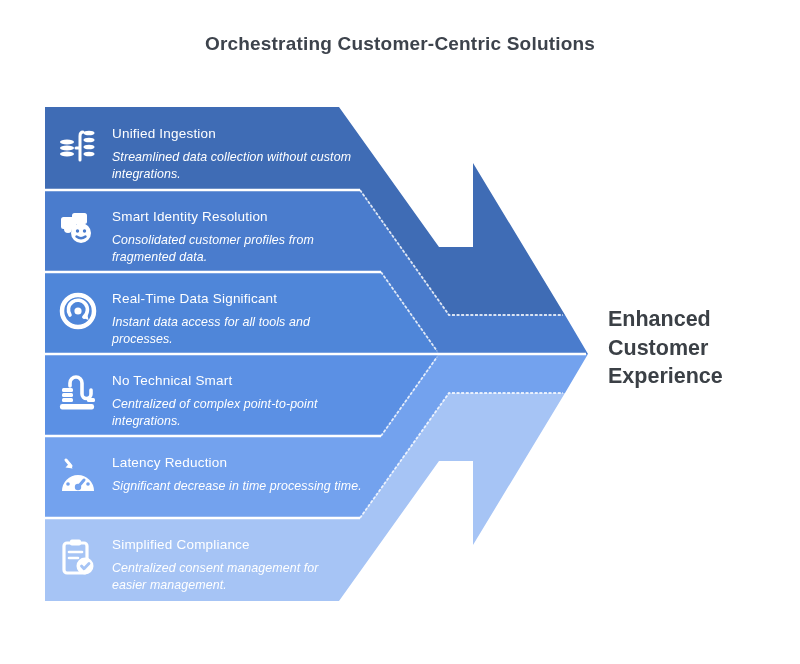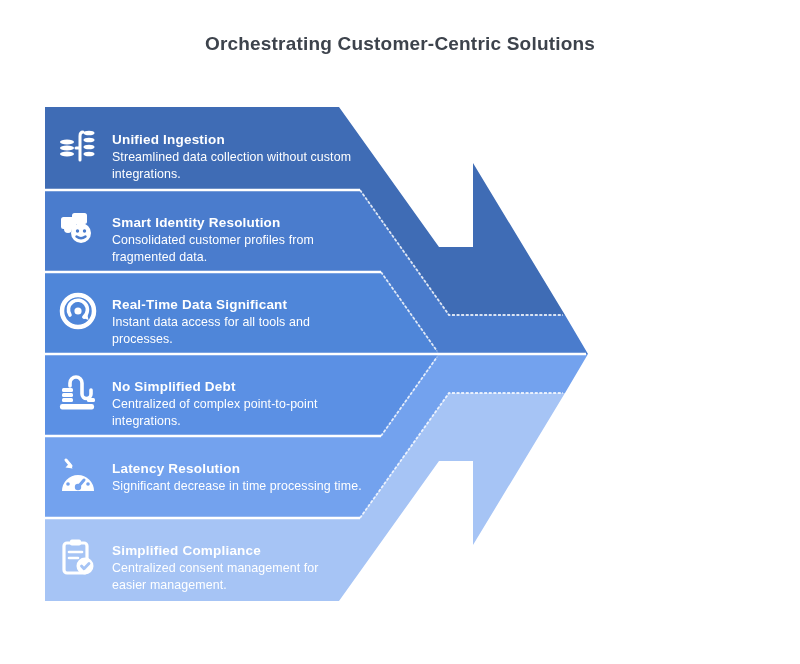--- a/index.html
+++ b/index.html
@@ -5,24 +5,24 @@
   html,body{margin:0;padding:0;background:#ffffff;}
   .stage{position:relative;width:800px;height:664px;background:#ffffff;overflow:hidden;
          font-family:"Liberation Sans",sans-serif;}
   .ribbons{position:absolute;left:0;top:0;width:800px;height:664px;}
   .page-title{position:absolute;left:0;top:33px;width:800px;text-align:center;
               font-size:19px;font-weight:bold;letter-spacing:.2px;}
   .outcome{position:absolute;left:608px;top:305px;width:150px;
            font-size:21.5px;font-weight:bold;line-height:28.5px;}
   .band-content{position:absolute;left:56px;width:330px;color:#ffffff;}
   .band-icon{position:absolute;left:0;top:0;width:44px;height:44px;}
-  .band-title{position:absolute;left:56px;top:8px;font-size:13.5px;font-weight:bold;
+  .band-title{position:absolute;left:56px;top:2px;font-size:13.5px;font-weight:normal;
               white-space:nowrap;letter-spacing:.2px;}
   .band-desc{position:absolute;left:56px;top:25px;width:243px;font-size:12.4px;
-             line-height:17px;letter-spacing:.1px;}
+             line-height:17px;letter-spacing:.1px;font-style:italic;}
   .band-desc.nowrap{white-space:nowrap;width:auto;}
   .gapline{fill:none;stroke:#ffffff;}
   .gapline.solid{stroke-width:2.6px;}
   .gapline.flow{stroke-width:1.8px;stroke-opacity:.8;stroke-dasharray:3 1.6;}
 </style>
 </head>
 <body>
 
 <div class="stage">
 
@@ -41,20 +41,21 @@
     <path class="gapline solid" d="M45,518 H360"></path>
 
     <path class="gapline flow" d="M360,190 L449,315 H563"></path>
     <path class="gapline flow" d="M381,272 L437,351"></path>
     <path class="gapline flow" d="M381,436 L437,357"></path>
     <path class="gapline flow" d="M360,518 L449,393 H563"></path>
   </svg>
 
   <div class="page-title" style="color: rgb(61, 67, 76);">Orchestrating Customer-Centric Solutions</div>
 
+  <div class="outcome" style="color: rgb(59, 64, 70);">Enhanced Customer Experience</div>
 
   <div class="band-content" style="top: 124px; color: rgb(255, 255, 255);">
     <svg class="band-icon" viewBox="0 0 44 44">
       <g fill="#ffffff">
         <ellipse cx="11" cy="18" rx="7" ry="2.6"></ellipse>
         <ellipse cx="11" cy="24" rx="7" ry="2.6"></ellipse>
         <ellipse cx="11" cy="30" rx="7" ry="2.6"></ellipse>
         <ellipse cx="33" cy="9" rx="5.5" ry="2.3"></ellipse>
         <ellipse cx="33" cy="16" rx="5.5" ry="2.3"></ellipse>
         <ellipse cx="33" cy="23" rx="5.5" ry="2.3"></ellipse>
@@ -100,37 +101,37 @@
     <svg class="band-icon" viewBox="0 0 44 44">
       <g fill="#ffffff">
         <rect x="4" y="33" width="34" height="5.5" rx="2.2"></rect>
         <rect x="6" y="27" width="11" height="4" rx="1.5"></rect>
         <rect x="6" y="22" width="11" height="4" rx="1.5"></rect>
         <rect x="6" y="17" width="11" height="4" rx="1.5"></rect>
         <rect x="31" y="27" width="8" height="4" rx="1.5"></rect>
       </g>
       <path fill="none" stroke="#ffffff" stroke-width="3.6" stroke-linecap="round" d="M14,15 V12 A6,6 0 0 1 26,12 V23 A4.5,4.5 0 0 0 35,23 V19"></path>
     </svg>
-    <div class="band-title">No Simplified Debt</div>
+    <div class="band-title">No Technical Smart</div>
     <div class="band-desc">Centralized of complex point-to-point integrations.</div>
   </div>
 
   <div class="band-content" style="top: 453px; color: rgb(255, 255, 255);">
     <svg class="band-icon" viewBox="0 0 44 44">
       <path fill="#ffffff" d="M6,38 A16,16 0 0 1 38,38 Z"></path>
       <g fill="#73a2ee">
         <circle cx="12" cy="31" r="1.8"></circle>
         <circle cx="32" cy="31" r="1.8"></circle>
         <circle cx="22" cy="34" r="3.2"></circle>
       </g>
       <path fill="none" stroke-width="3" stroke-linecap="round" d="M22,34 L28,27" stroke="#73a2ee"></path>
       <path fill="none" stroke="#ffffff" stroke-width="3" stroke-linecap="round" d="M10,7 L15,13"></path>
       <path fill="#ffffff" d="M16.5,15.5 L9.5,14.5 L14,9.5 Z"></path>
     </svg>
-    <div class="band-title">Latency Resolution</div>
+    <div class="band-title">Latency Reduction</div>
     <div class="band-desc nowrap">Significant decrease in time processing time.</div>
   </div>
 
   <div class="band-content" style="top: 535px; color: rgb(255, 255, 255);">
     <svg class="band-icon" viewBox="0 0 44 44">
       <rect x="8" y="8" width="23" height="30" rx="3" fill="none" stroke="#ffffff" stroke-width="3.2"></rect>
       <rect x="14" y="4.5" width="11" height="6" rx="1.8" fill="#ffffff"></rect>
       <g stroke="#ffffff" stroke-width="2.6" stroke-linecap="round">
         <path d="M13,17 H26"></path>
         <path d="M13,23 H22"></path>

